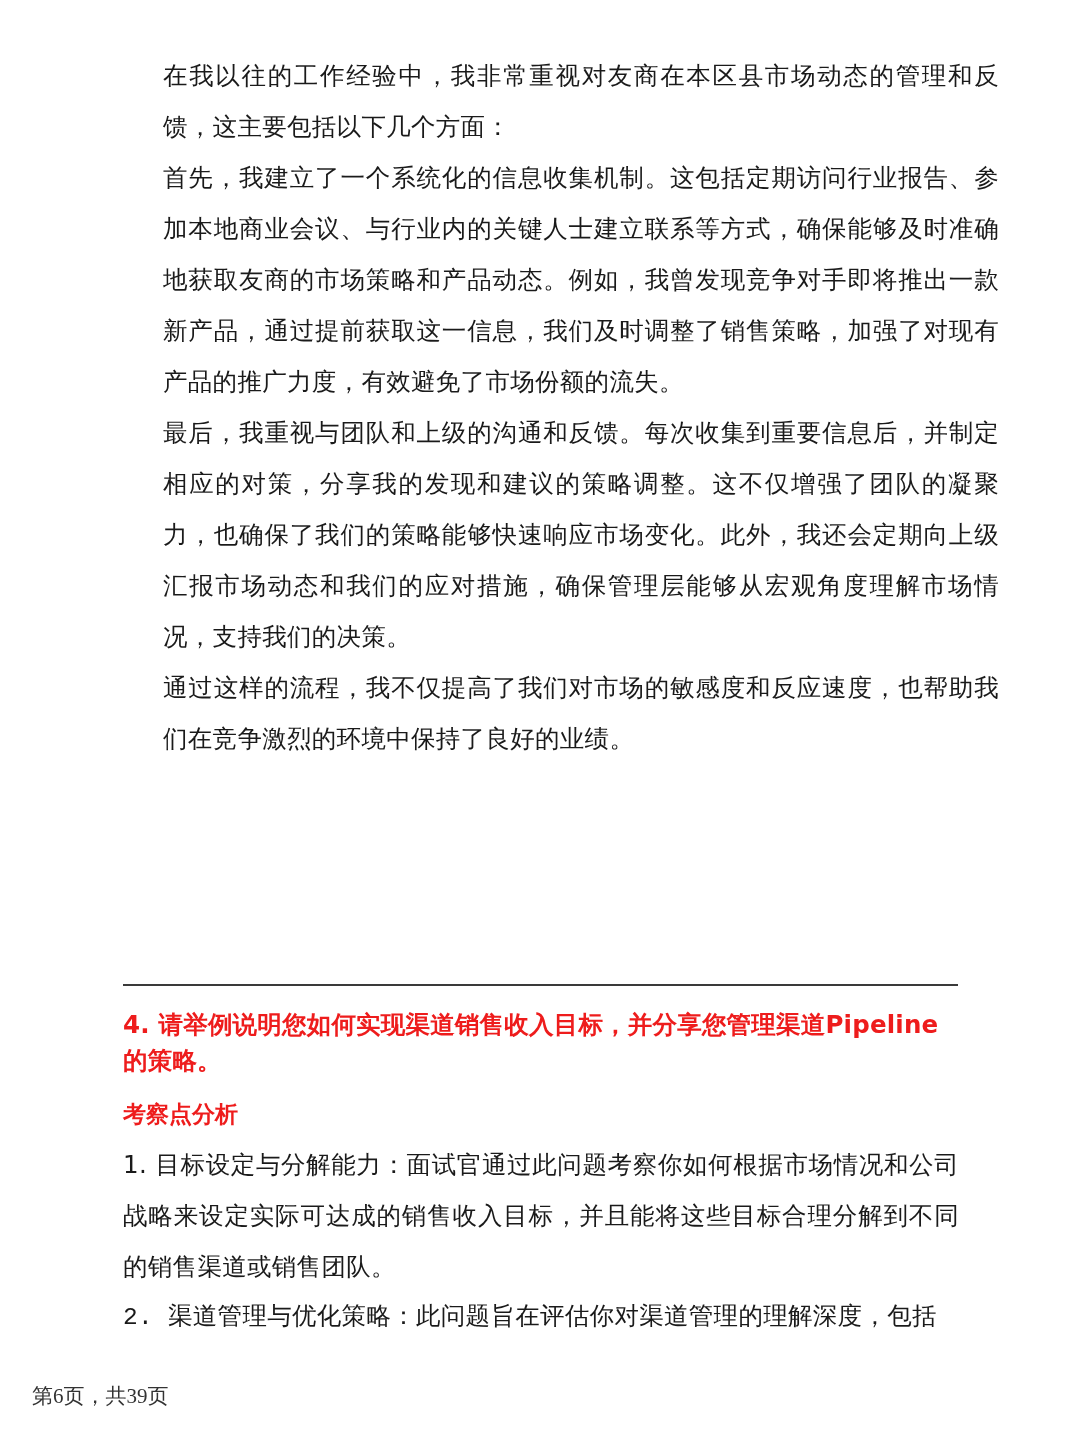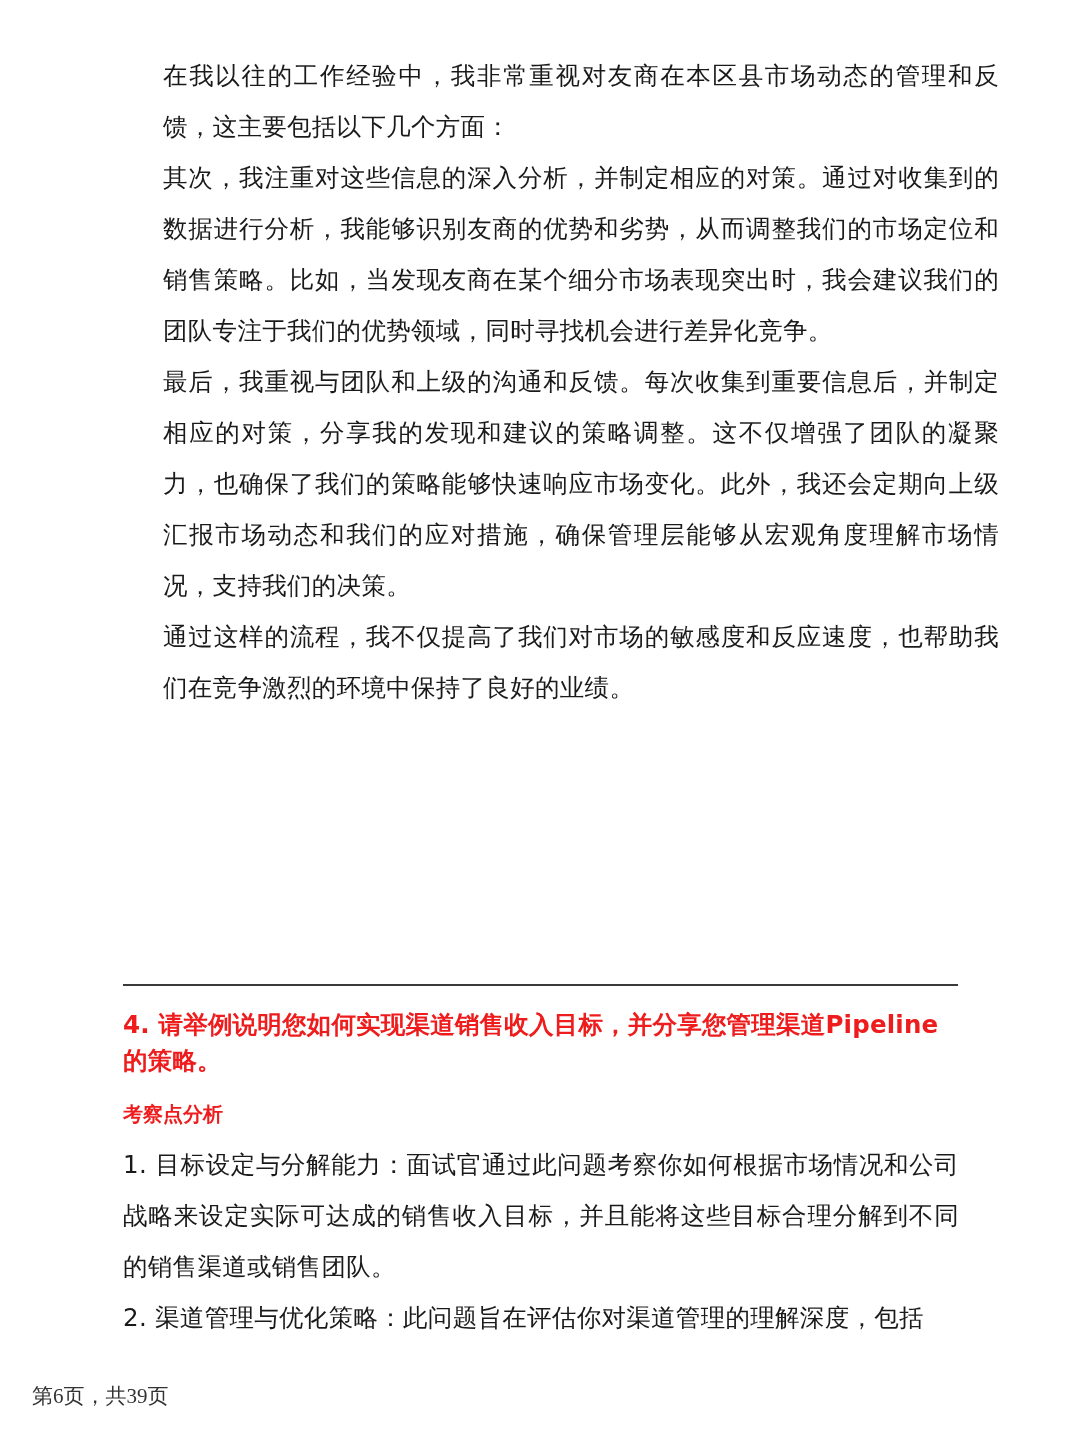--- a/index.html
+++ b/index.html
@@ -47,55 +47,56 @@
       line-height: 36px;
       font-weight: bold;
       color: #ee1c1c;
       margin: 0;
       letter-spacing: 0.2px;
     }
     .subhead {
       position: absolute;
       left: 123px;
       top: 1096px;
-      font-size: 20px;
+      font-size: 23px;
       line-height: 36px;
       font-weight: bold;
       color: #ee1c1c;
       margin: 0;
     }
     .analysis {
       position: absolute;
       left: 123px;
       top: 1139px;
       width: 836px;
     }
     .analysis .para {
       line-height: 51px;
     }
     .analysis .item-2 {
       margin-top: 0;
+      font-family: Liberation Mono, monospace;
     }
     .footer {
       position: absolute;
       left: 0;
       width: 1080px;
       top: 1382px;
       font-family: Liberation Serif, serif;
       font-size: 21px;
       color: #333333;
       padding-left: 32px;
     }
   </style>
 </head>
 <body>
 
 <div class="page">
   <p class="para">在我以往的工作经验中，我非常重视对友商在本区县市场动态的管理和反馈，这主要包括以下几个方面：</p>
-  <p class="para">其次，我注重对这些信息的深入分析，并制定相应的对策。通过对收集到的数据进行分析，我能够识别友商的优势和劣势，从而调整我们的市场定位和销售策略。比如，当发现友商在某个细分市场表现突出时，我会建议我们的团队专注于我们的优势领域，同时寻找机会进行差异化竞争。</p>
+  <p class="para">首先，我建立了一个系统化的信息收集机制。这包括定期访问行业报告、参加本地商业会议、与行业内的关键人士建立联系等方式，确保能够及时准确地获取友商的市场策略和产品动态。例如，我曾发现竞争对手即将推出一款新产品，通过提前获取这一信息，我们及时调整了销售策略，加强了对现有产品的推广力度，有效避免了市场份额的流失。</p>
   <p class="para">最后，我重视与团队和上级的沟通和反馈。每次收集到重要信息后，并制定相应的对策，分享我的发现和建议的策略调整。这不仅增强了团队的凝聚力，也确保了我们的策略能够快速响应市场变化。此外，我还会定期向上级汇报市场动态和我们的应对措施，确保管理层能够从宏观角度理解市场情况，支持我们的决策。</p>
   <p class="para">通过这样的流程，我不仅提高了我们对市场的敏感度和反应速度，也帮助我们在竞争激烈的环境中保持了良好的业绩。</p>
 </div>
 
 <div class="divider"></div>
 
 <h2 class="question">4. 请举例说明您如何实现渠道销售收入目标，并分享您管理渠道Pipeline的策略。</h2>
 
 <h3 class="subhead">考察点分析</h3>
 

